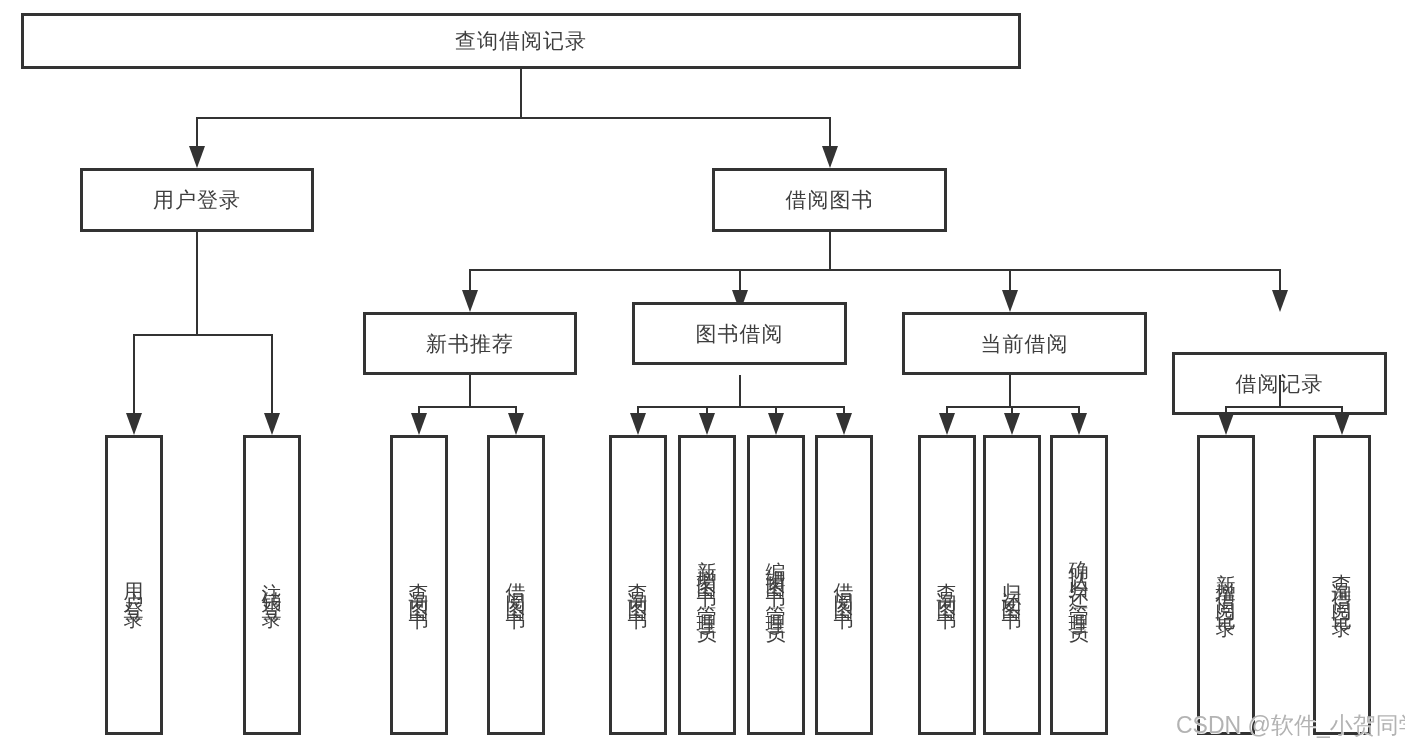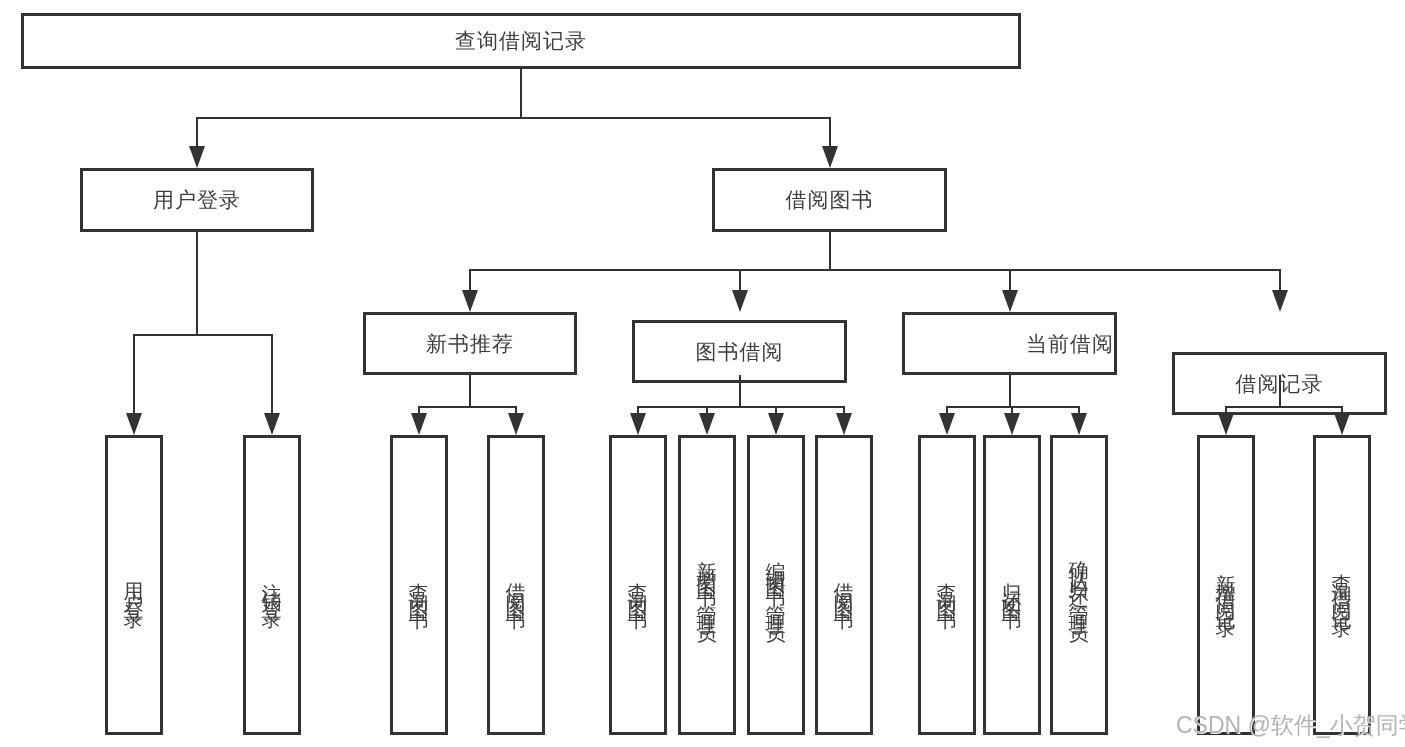--- a/index.html
+++ b/index.html
@@ -80,24 +80,24 @@
   <div class="line" style="left:1009px; top:269px; width:2px; height:23px;"></div>
   <div class="line" style="left:1279px; top:269px; width:2px; height:23px;"></div>
   <div class="arrow" style="left:462px; top:290px;"></div>
   <div class="arrow" style="left:732px; top:290px;"></div>
   <div class="arrow" style="left:1002px; top:290px;"></div>
   <div class="arrow" style="left:1272px; top:290px;"></div>
 
   <div class="node" style="left:363px; top:312px; width:214px; height:63px;font-family:Liberation Serif, serif;">
     <span>新书推荐</span>
   </div>
-  <div class="node" style="left:632px; top:320px; width:215px; height:63px;">
+  <div class="node" style="left:632px; top:302px; width:215px; height:63px;">
     <span>图书借阅</span>
   </div>
-  <div class="node" style="left:902px; top:312px; width:215px; height:63px;justify-content:flex-end;">
+  <div class="node" style="left:902px; top:312px; width:245px; height:63px;">
     <span>当前借阅</span>
   </div>
   <div class="node" style="left:1172px; top:312px; width:215px; height:63px;margin-top:40px;">
     <span>借阅记录</span>
   </div>
 
   <div class="line" style="left:469px; top:375px; width:2px; height:33px;"></div>
   <div class="line" style="left:739px; top:375px; width:2px; height:33px;"></div>
   <div class="line" style="left:1009px; top:375px; width:2px; height:33px;"></div>
   <div class="line" style="left:1279px; top:375px; width:2px; height:33px;"></div>

